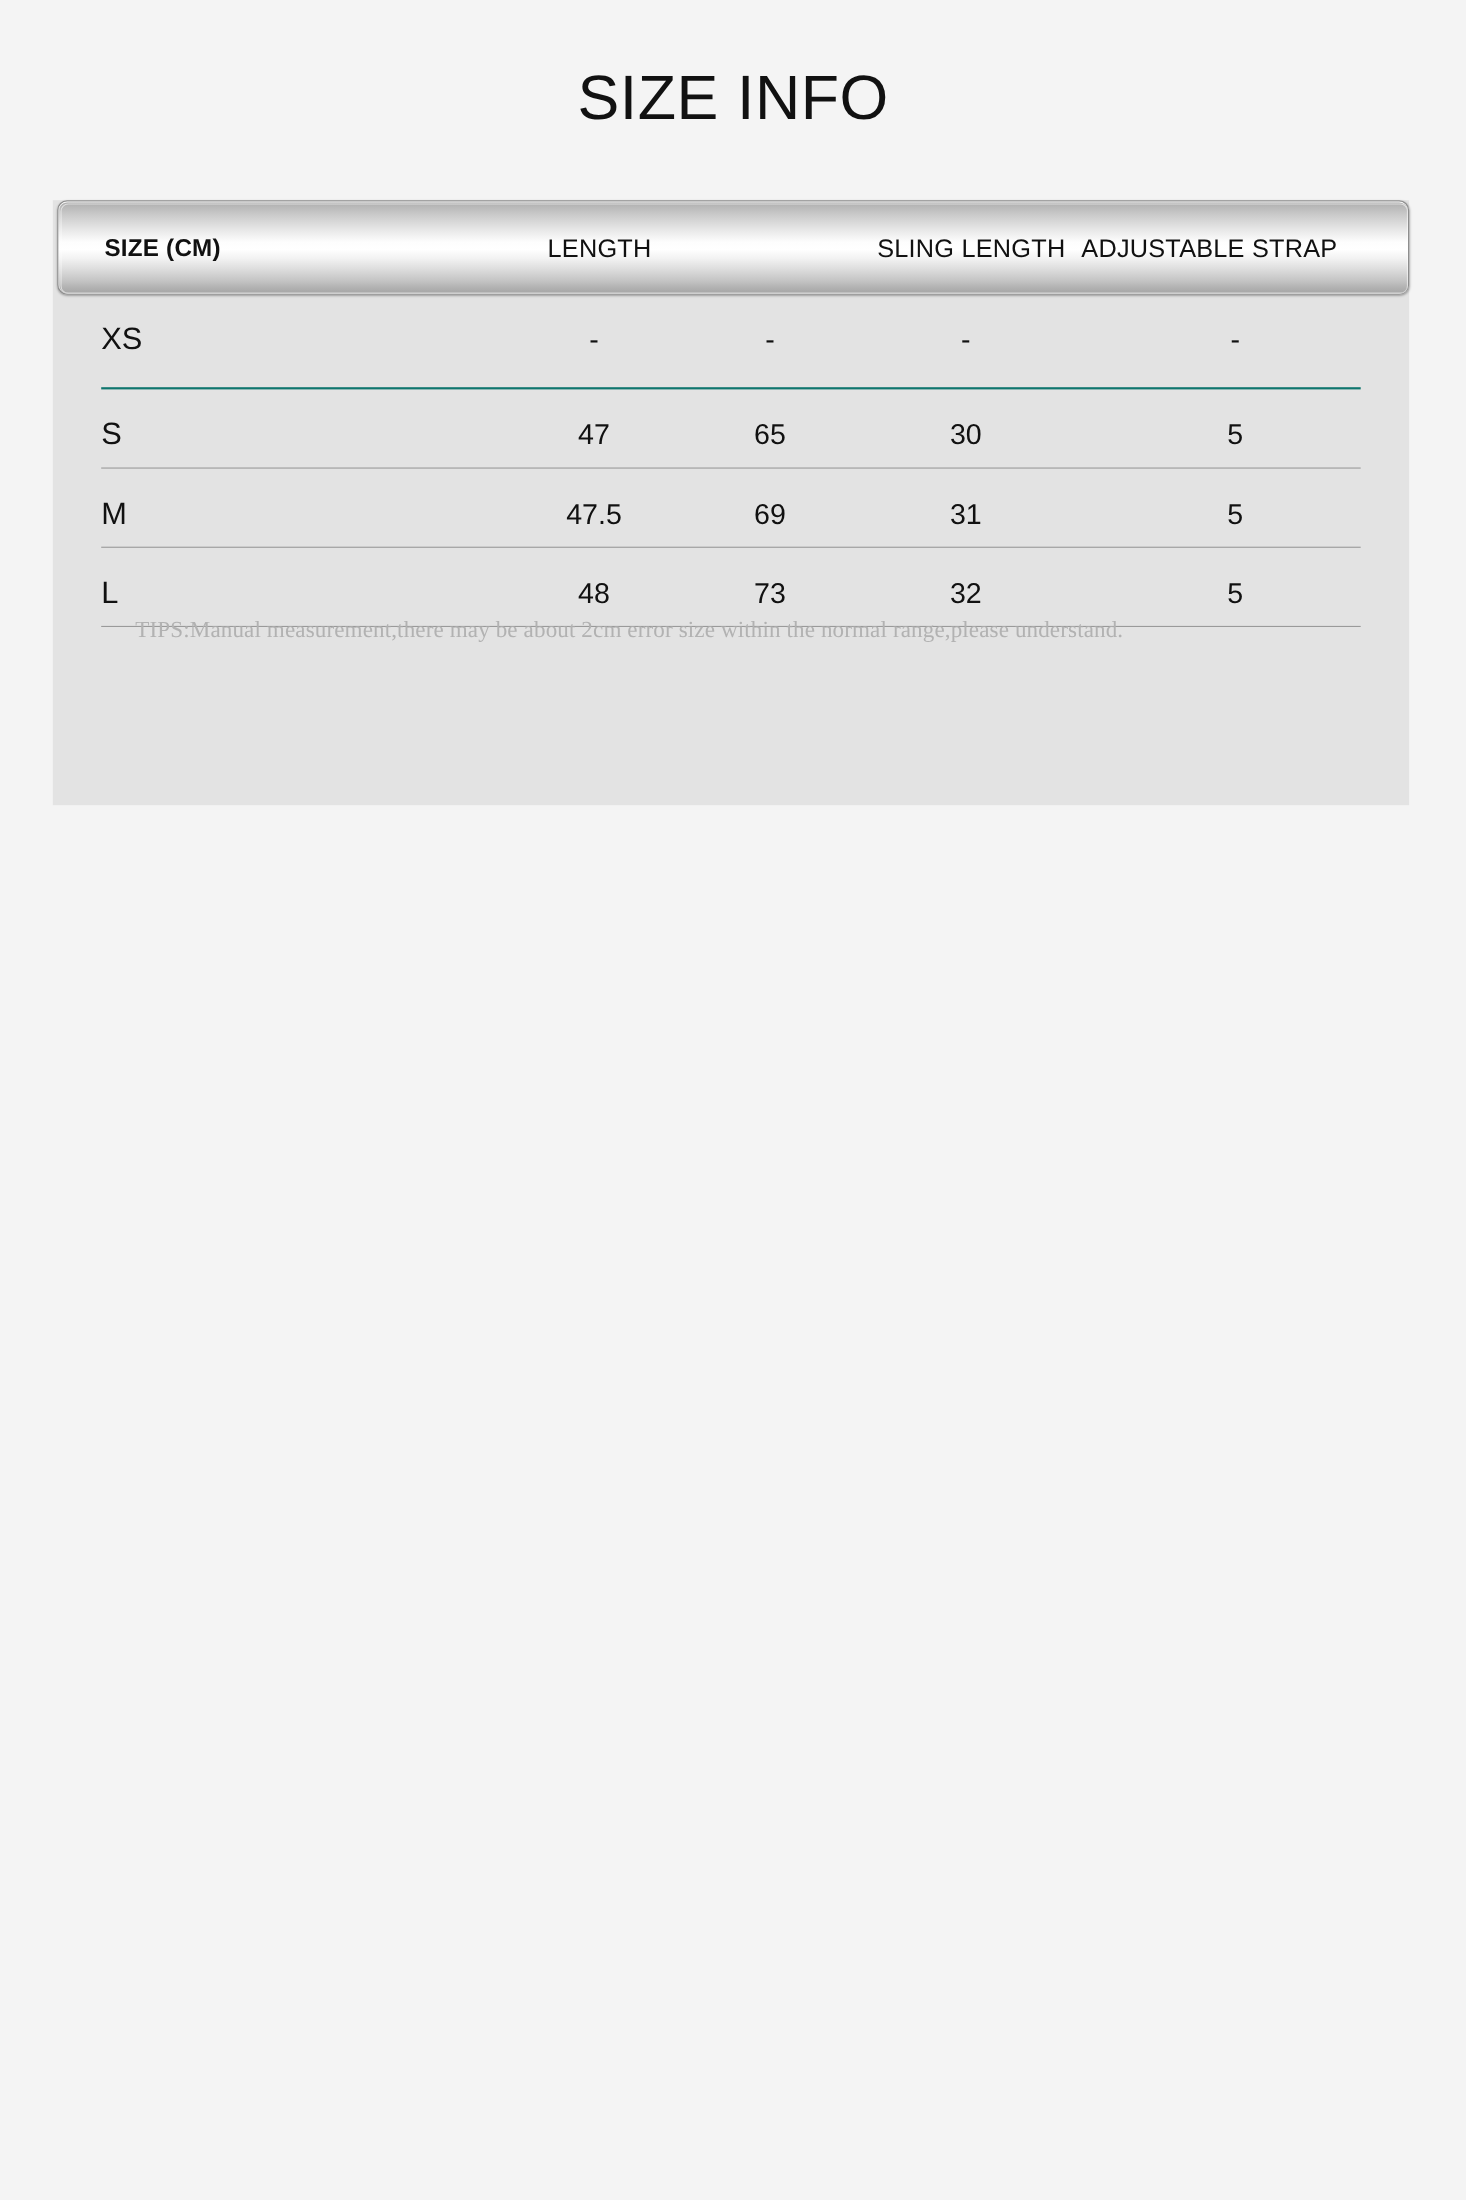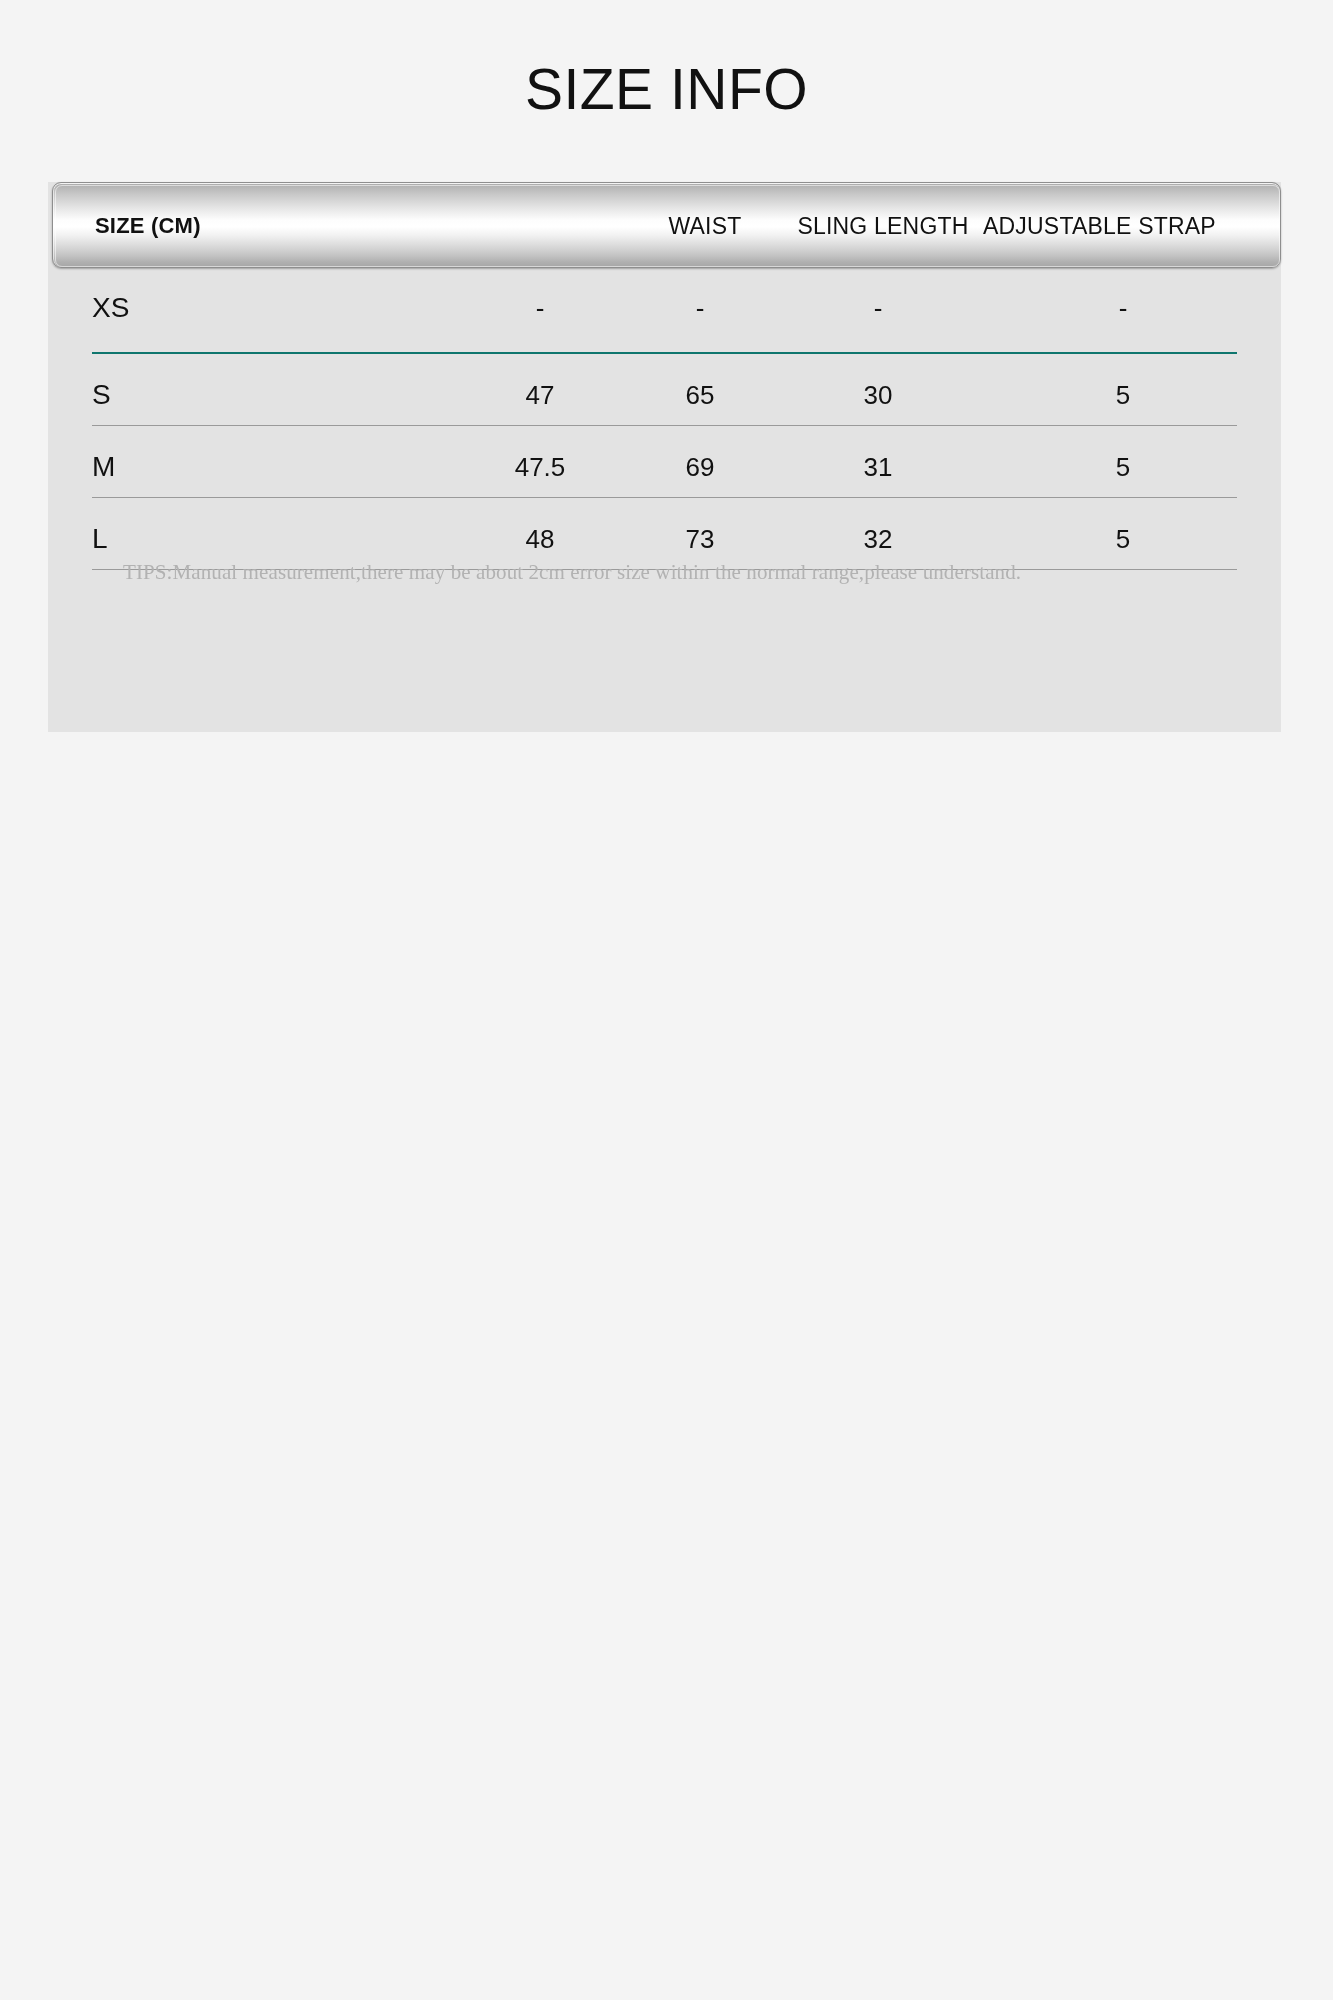--- a/index.html
+++ b/index.html
@@ -159,21 +159,21 @@
 
 <div class="page">
 
   <div class="title">SIZE INFO</div>
 
   <div class="panel">
 
     <div class="header-bar">
       <div class="header-row">
         <div class="hcell col-size">SIZE (CM)</div>
-        <div class="hcell col-2">WAIST</div>
+        <div class="hcell col-1">LENGTH</div>
         <div class="hcell col-3">SLING LENGTH</div>
         <div class="hcell col-4">ADJUSTABLE STRAP</div>
       </div>
     </div>
 
     <div class="rows">
 
       <div class="row first">
         <div class="cell size-label">XS</div>
         <div class="cell c1">-</div>

